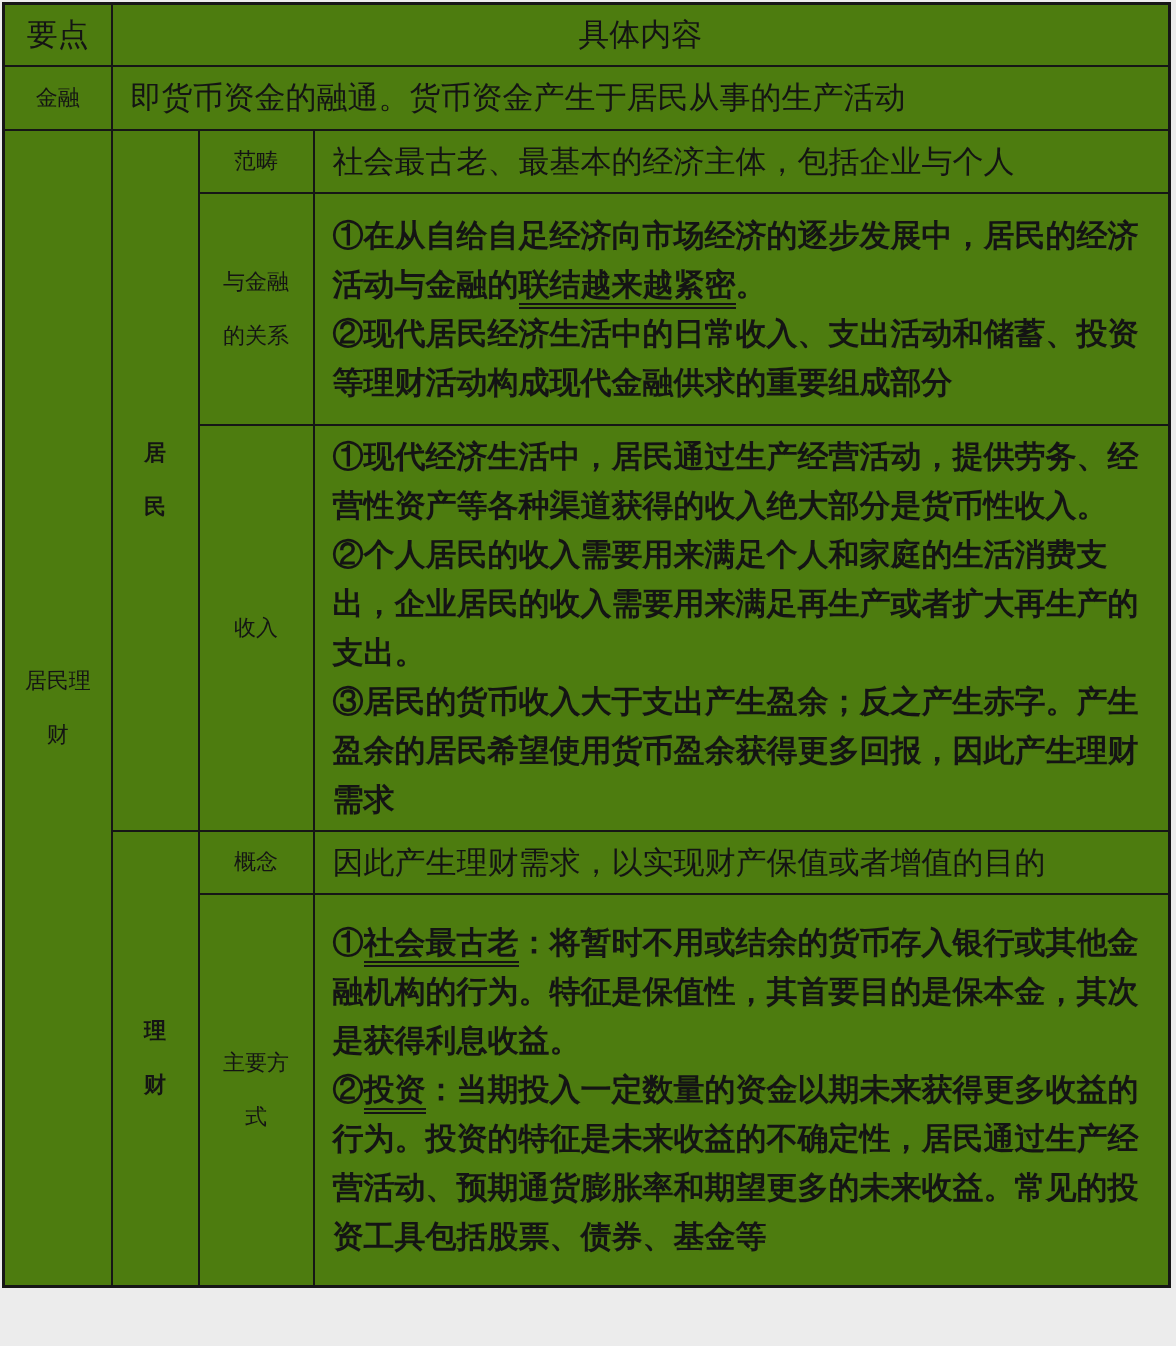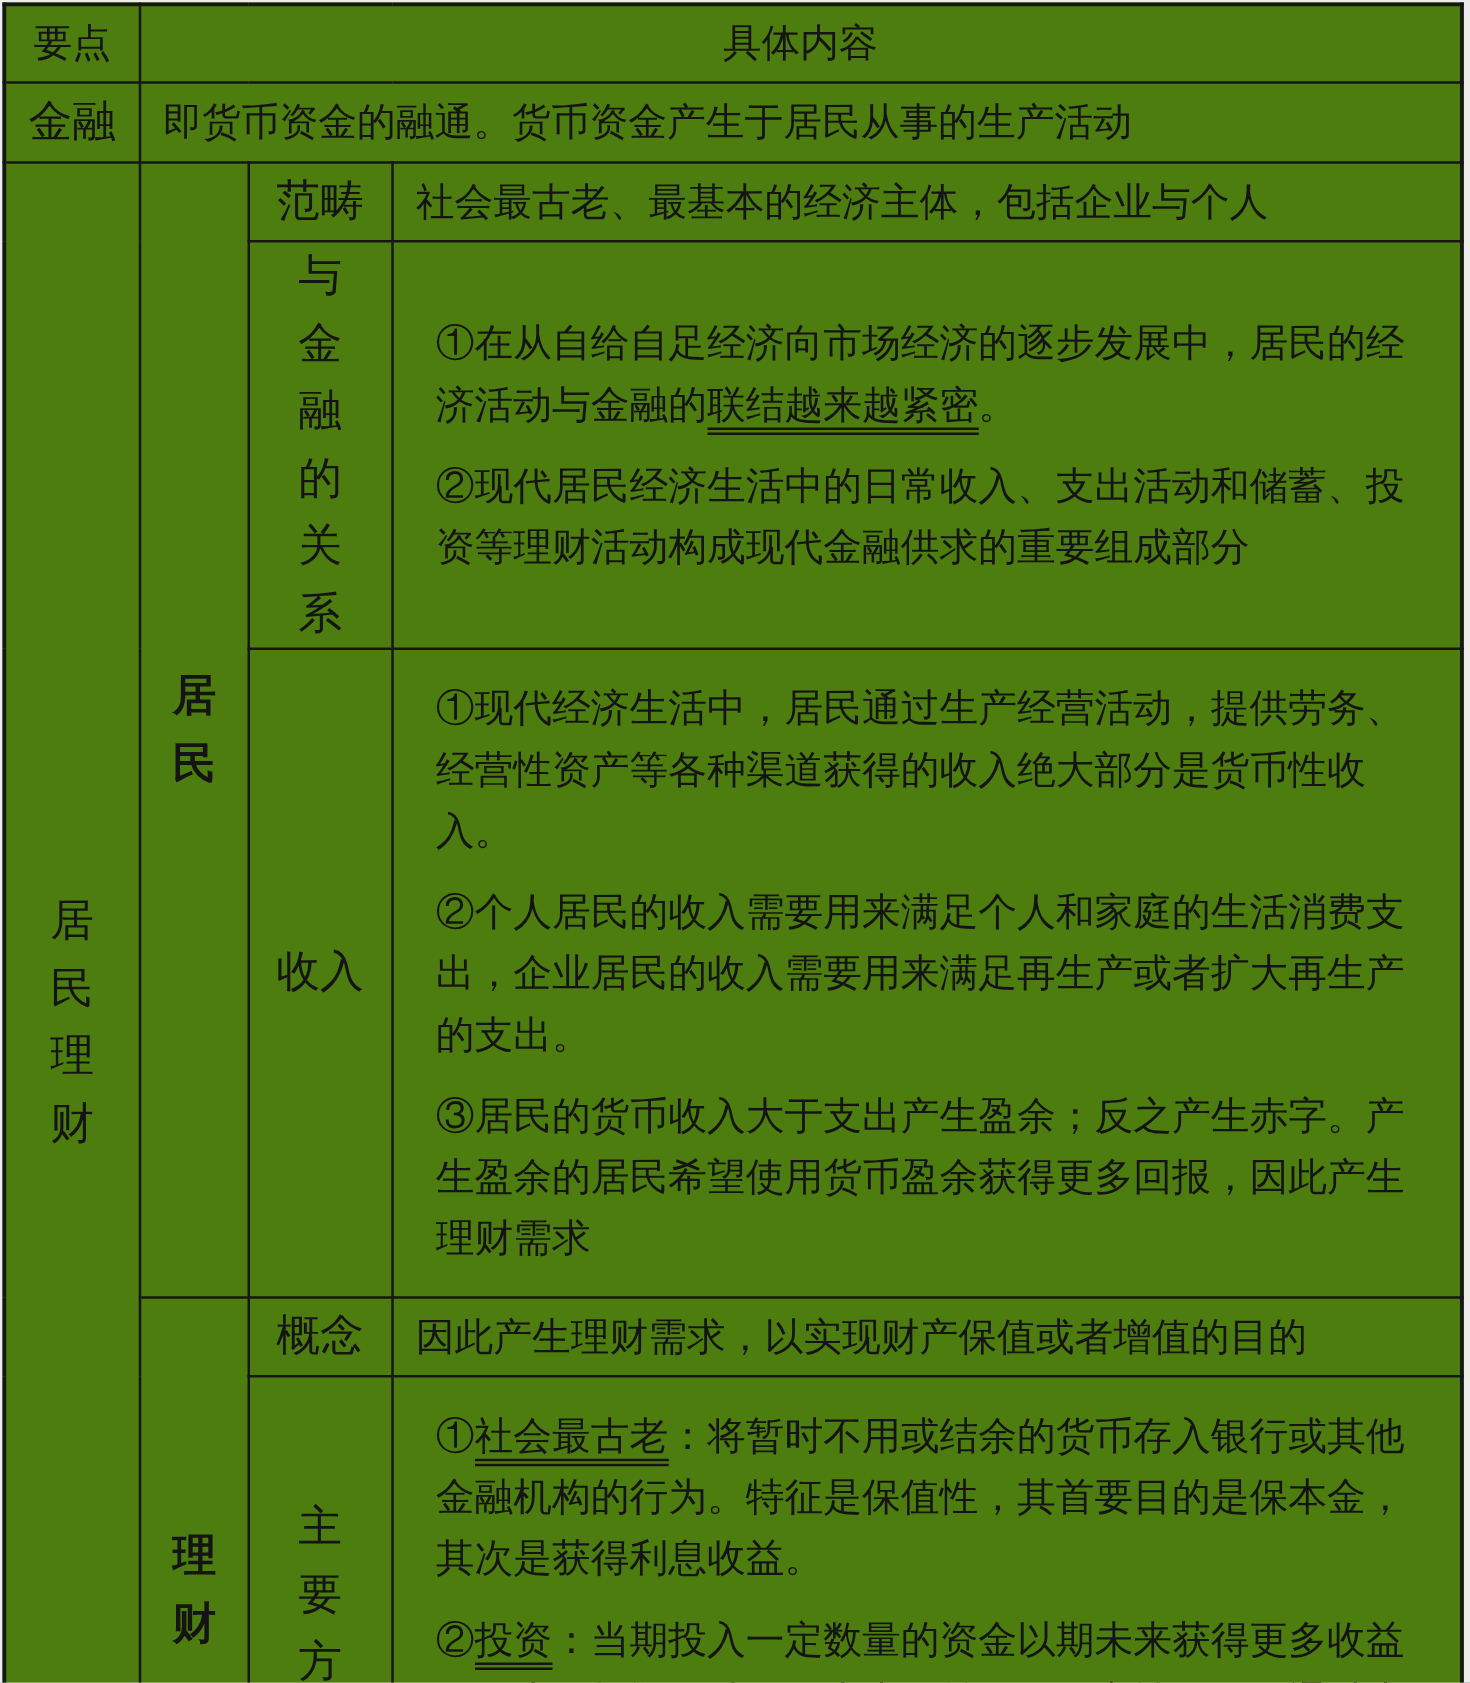--- a/index.html
+++ b/index.html
@@ -26,39 +26,39 @@
   }
   table.notes td {
     border: 2px solid #161616;
     box-sizing: border-box;
     overflow: hidden;
   }
   
   td.lbl {
     text-align: center;
     vertical-align: middle;
-    font-size: 35px;
+    font-size: 22px;
     line-height: 54px;
     padding: 0;
   }
   td.lbl .vwrap {
     margin: 0 auto;
     word-break: break-all;
   }
   .w2 { width: 66px; }   
   .w1 { width: 34px; font-weight: bold; }   
   
   td.content {
     font-size: 31px;
     line-height: 49px;
     text-align: left;
     vertical-align: middle;
     padding: 6px 14px 6px 18px;
   }
-  td.content .para { margin: 16px; }
+  td.content .para { margin: 0; font-weight: bold; }
   span.u {
     border-bottom: 6px double #141414;
     padding-bottom: 1px;
   }
   
   td.head {
     text-align: center;
     vertical-align: middle;
     font-size: 31px;
     padding: 0;
@@ -100,21 +100,21 @@
       <td class="lbl" rowspan="3">
         <div class="vwrap w1">居民</div>
       </td>
       <td class="lbl" style="height:56px">
         <span>范畴</span>
       </td>
       <td class="content">社会最古老、最基本的经济主体，包括企业与个人</td>
     </tr>
 
     <tr>
-      <td class="lbl" style="height:276px">
+      <td class="lbl" style="height:232px">
         <div class="vwrap w2">与金融的关系</div>
       </td>
       <td class="content">
             <div class="para"><span>①在从自给自足经济向市场经济的逐步发展中，居民的经济活动与金融的</span><span class="u">联结越来越紧密</span><span>。</span></div>
             <div class="para"><span>②现代居民经济生活中的日常收入、支出活动和储蓄、投资等理财活动构成现代金融供求的重要组成部分</span></div>
           </td>
     </tr>
 
     <tr>
       <td class="lbl" style="height:376px">

